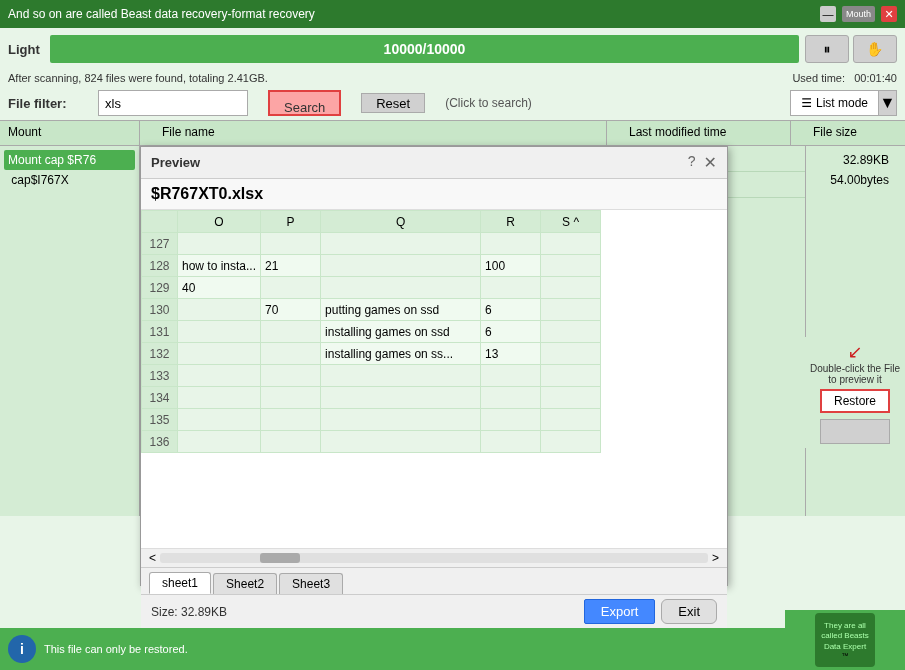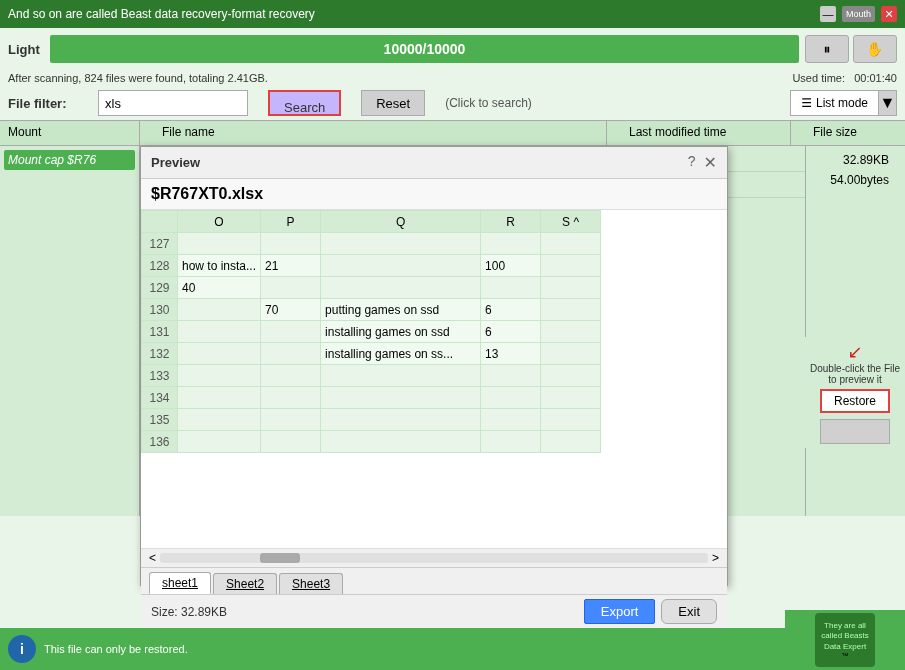--- a/index.html
+++ b/index.html
@@ -120,28 +120,28 @@
       width: 150px;
       height: 26px;
       border: 1px solid #aaa;
       padding: 0 6px;
       font-size: 13px;
       background: white;
     }
     .search-btn {
       height: 26px;
       padding: 8px 14px;
-      background: #c4b5fd;
+      background: #fca5a5;
       border: 2px solid #e04040;
       font-size: 13px;
       cursor: pointer;
       color: #333;
     }
     .reset-btn {
-      height: 26px;
+      height: 20px;
       padding: 0 14px;
       background: #d0d0d0;
       border: 1px solid #aaa;
       font-size: 13px;
       cursor: pointer;
     }
     .click-hint {
       font-size: 12px;
       color: #555;
     }
@@ -197,21 +197,20 @@
       padding: 3px 4px;
       cursor: pointer;
       white-space: nowrap;
       overflow: hidden;
       text-overflow: ellipsis;
     }
     .folder-item.selected {
       background: #4caf50;
       color: white;
       border-radius: 2px;
-      font-style: italic;
     }
 
     
     .right-panel {
       flex: 1;
       background: #d4ecd4;
       overflow: hidden;
       position: relative;
     }
     .file-row {
@@ -319,21 +318,20 @@
     }
 
     
     .sheet-tabs {
       display: flex;
       align-items: center;
       gap: 0;
       padding: 4px 8px 0;
       background: #f0f0f0;
       border-top: 1px solid #ccc;
-      text-decoration: underline;
     }
     .sheet-tab {
       padding: 3px 12px;
       font-size: 12px;
       border: 1px solid #aaa;
       border-bottom: none;
       background: #e0e0e0;
       cursor: pointer;
       margin-right: 2px;
       border-radius: 3px 3px 0 0;
@@ -508,20 +506,21 @@
     <div class="th-mount">Mount</div>
     <div class="th-name">File name</div>
     <div class="th-modified">Last modified time</div>
     <div class="th-size">File size</div>
   </div>
 
   <div class="file-list-area" style="position:relative;">
 
     <div class="left-panel">
       <div class="folder-item selected">Mount cap $R76</div>
+      <div class="folder-item">&nbsp;cap$I767X</div>
     </div>
 
     <div class="right-panel">
       <div class="file-row">
         <div class="file-row-name"></div>
         <div class="file-row-modified"></div>
         <div class="file-row-size">32.89KB</div>
       </div>
       <div class="file-row">
         <div class="file-row-name"></div>

